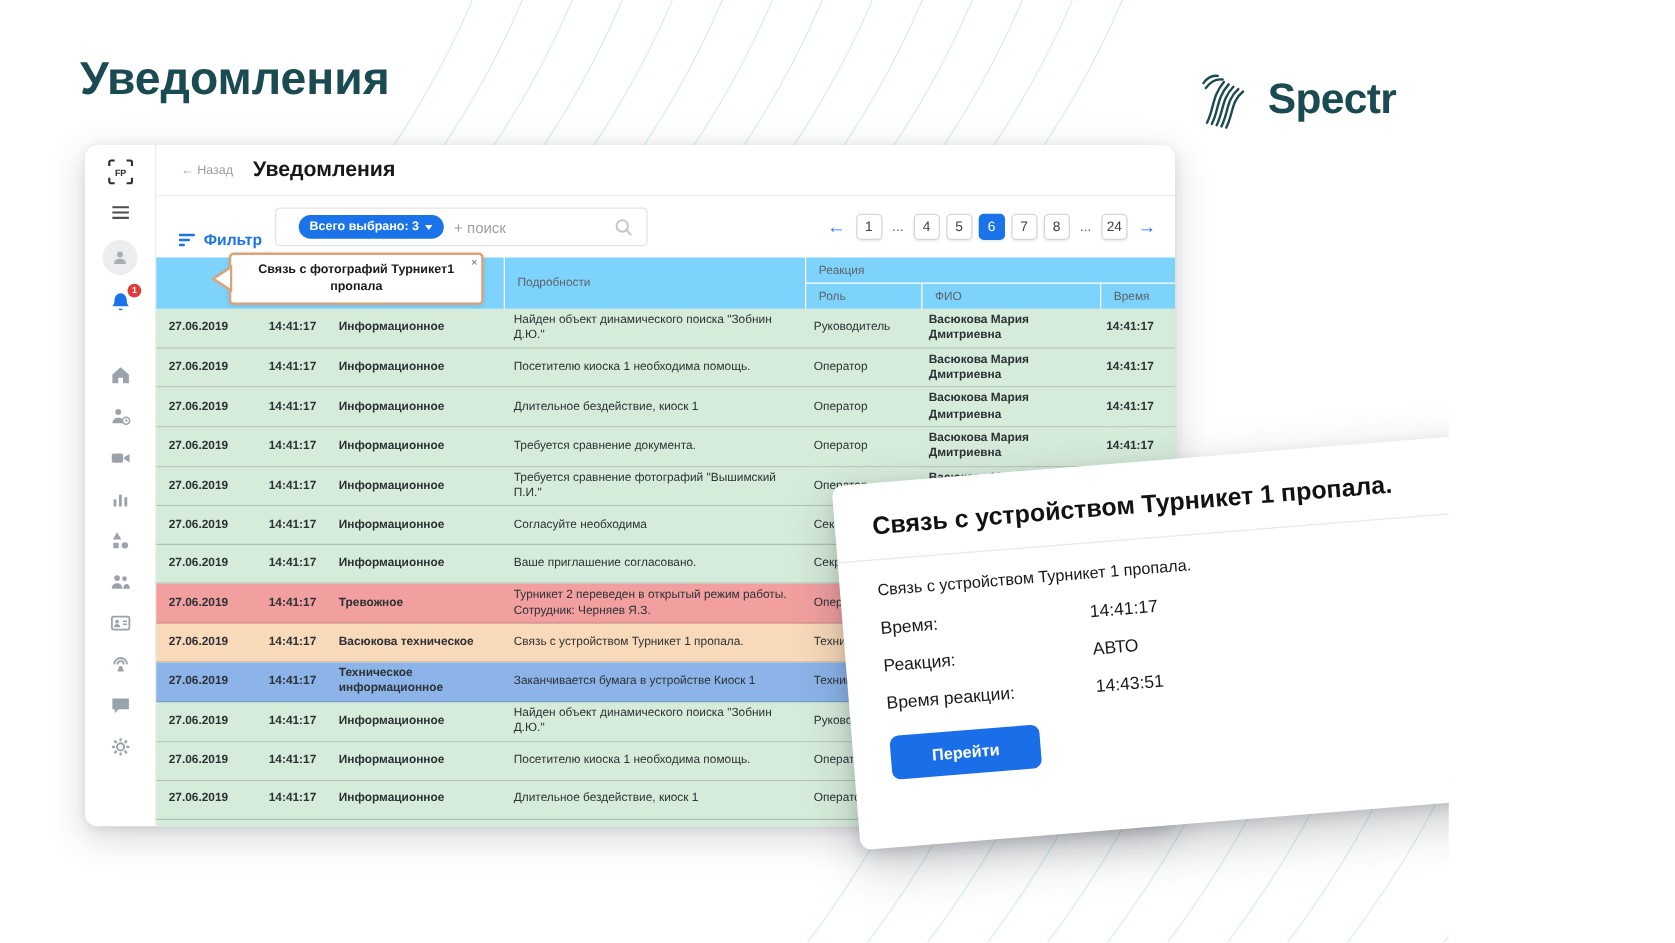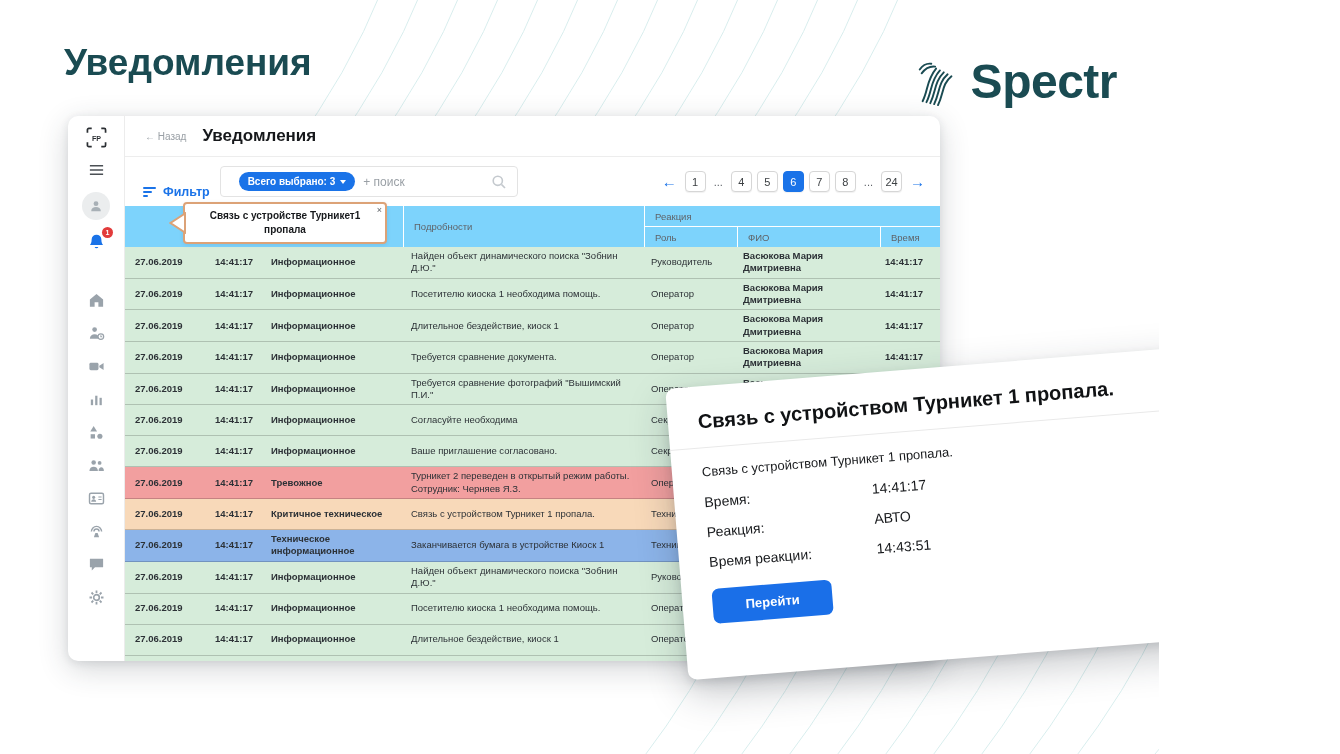--- a/index.html
+++ b/index.html
@@ -3,21 +3,21 @@
 <meta charset="utf-8">
 <style>
   html,body{margin:0;padding:0;background:#fff;}
   .slide{position:relative;width:1159px;height:754px;background:#ffffff;overflow:hidden;
          font-family:"Liberation Sans",sans-serif;text-decoration:underline;}
   
   .deco{position:absolute;left:0;top:0;z-index:1;pointer-events:none;}
   
   .slide-title{position:absolute;left:64px;top:42px;font-size:37px;font-weight:bold;color:#1a4b52;z-index:2;}
   .brand{position:absolute;right:42px;top:54px;display:flex;align-items:center;gap:8px;z-index:2;}
-  .brand-text{font-size:48px;font-weight:bold;color:#1a4b52;letter-spacing:-0.5px;}
+  .brand-text{font-size:34px;font-weight:bold;color:#1a4b52;letter-spacing:-0.5px;}
   
   .app{position:absolute;left:68px;top:116px;width:872px;height:545px;background:#fff;border-radius:10px;
        box-shadow:0 8px 30px rgba(40,50,60,.20),0 2px 8px rgba(40,50,60,.10);display:flex;z-index:3;overflow:hidden;}
   .sidebar{width:56px;flex:none;border-right:1px solid #ececec;display:flex;flex-direction:column;
            align-items:center;padding-top:10px;gap:11px;}
   .sb-item{width:30px;height:22px;display:flex;align-items:center;justify-content:center;position:relative;flex:none;}
   .sb-avatar{width:28px;height:28px;border-radius:50%;background:#ebedee;display:flex;align-items:center;justify-content:center;}
   .sb-spacer{height:14px;flex:none;}
   .badge{position:absolute;top:-4px;right:-2px;width:11px;height:11px;border-radius:50%;background:#e23b3b;
          color:#fff;font-size:7px;font-weight:bold;display:flex;align-items:center;justify-content:center;}
@@ -368,21 +368,21 @@
               <div class="cell c-type">Тревожное</div>
               <div class="cell c-details">Турникет 2 переведен в открытый режим работы.
 Сотрудник: Черняев Я.З.</div>
               <div class="cell c-role">Оператор</div>
               <div class="cell c-fio"></div>
               <div class="cell c-rtime"></div>
             </div>
             <div class="t-row critical">
               <div class="cell c-date">27.06.2019</div>
               <div class="cell c-time">14:41:17</div>
-              <div class="cell c-type">Критичное техническое</div>
+              <div class="cell c-type">Васюкова техническое</div>
               <div class="cell c-details">Связь с устройством Турникет 1 пропала.</div>
               <div class="cell c-role">Техник</div>
               <div class="cell c-fio"></div>
               <div class="cell c-rtime"></div>
             </div>
             <div class="t-row tech">
               <div class="cell c-date">27.06.2019</div>
               <div class="cell c-time">14:41:17</div>
               <div class="cell c-type">Техническое информационное</div>
               <div class="cell c-details">Заканчивается бумага в устройстве Киоск 1</div>
@@ -423,21 +423,21 @@
             </div>
           </div>
       </div>
 
       <div class="tooltip">
         <span class="tooltip-arrow">
           <svg width="17" height="22" viewBox="0 0 17 22">
               <polygon points="16,1.5 1.5,11 16,20.5" fill="#ffffff" stroke="#dca277" stroke-width="2"></polygon>
             </svg>
         </span>
-        <div>Связь с устройстве  Турникет1</div>
+        <div>Связь с фотографий  Турникет1</div>
         <div>пропала</div>
         <span class="tooltip-close">×</span>
       </div>
 
     </div>
   </div>
 
   <div class="popup">
     <div class="popup-title">Связь с устройством Турникет 1 пропала.</div>
     <span class="popup-close">×</span>

